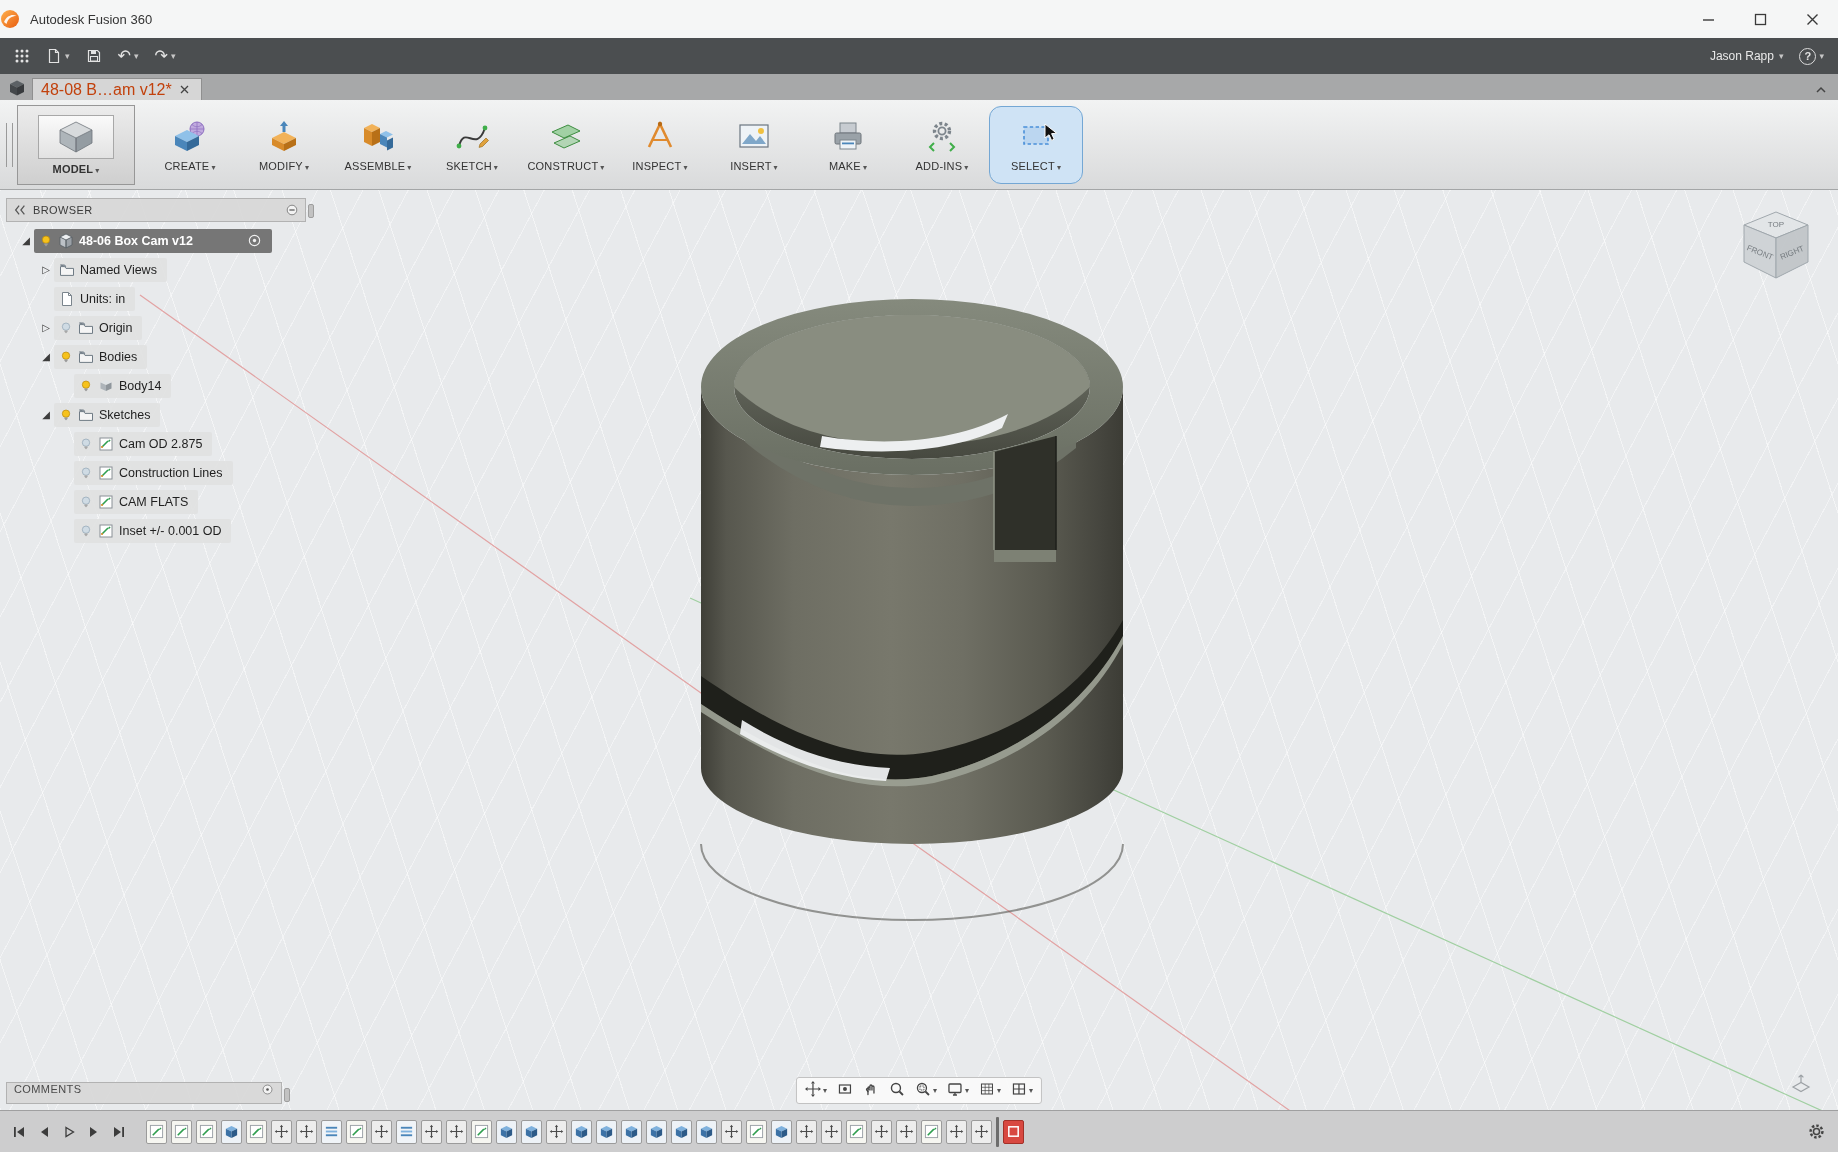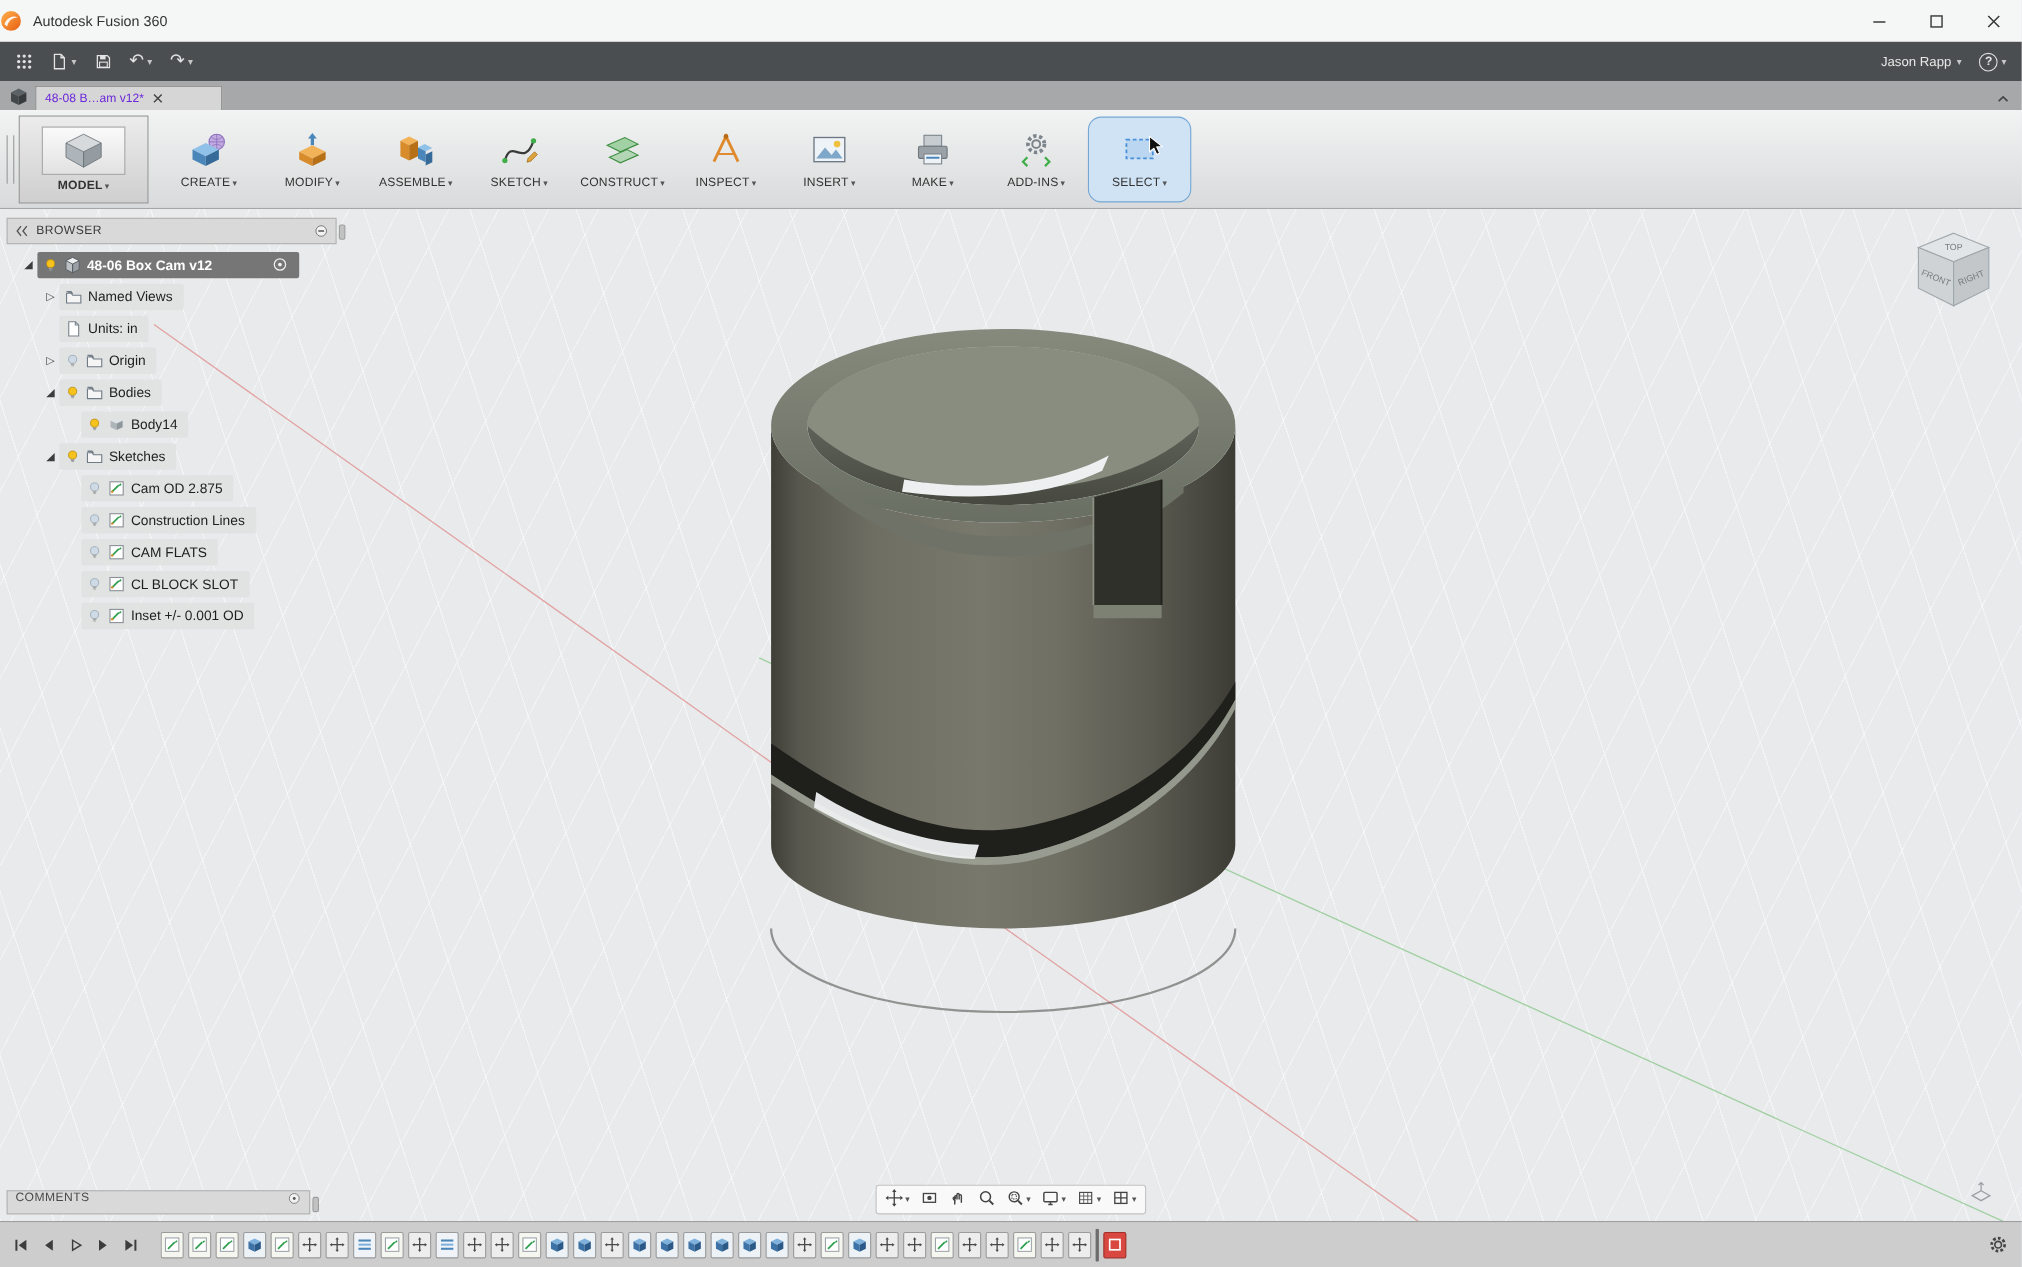--- a/index.html
+++ b/index.html
@@ -20,21 +20,21 @@
   .qat .q-item svg{width:16px;height:16px}
   .qat .glyph{font-size:16px;line-height:1;color:#e3e3e3}
   .qat .caret{font-size:9px;color:#c6c6c6}
   .qat .right{margin-left:auto;display:flex;align-items:center;gap:16px}
   .qat .user{font-size:12px;color:#e8e8e8;display:flex;gap:5px;align-items:center}
   .help-circ{width:17px;height:17px;border:1.4px solid #dcdcdc;border-radius:50%;display:grid;place-items:center;font-size:11px;font-weight:bold}
 
   
   .tabstrip{height:26px;background:#a7a8a9;display:flex;align-items:flex-end;padding-left:6px}
   .tabstrip .strip-logo{width:18px;height:18px;margin:0 6px 3px 2px}
-  .doc-tab{height:22px;background:#d6d6d6;border:1px solid #8f8f8f;border-bottom:none;display:flex;align-items:center;gap:8px;padding:0 8px;font-size:11px;color:#6d28d9;min-width:170px}
+  .doc-tab{height:22px;background:#d6d6d6;border:1px solid #8f8f8f;border-bottom:none;display:flex;align-items:center;gap:8px;padding:0 8px;font-size:16px;color:#c2410c;min-width:170px}
   .doc-tab .x{width:9px;height:9px}
   .tabstrip .chev-up{margin-left:auto;margin-right:10px;margin-bottom:4px;width:14px;height:12px}
 
   
   .ribbon{height:90px;background:linear-gradient(#f2f3f3,#d9dadb);border-bottom:1px solid #a4a6a7;display:flex;align-items:center;padding:0 4px}
   .grip{width:7px;height:44px;border-left:1px solid #9a9a9a;border-right:1px solid #9a9a9a;margin:0 4px 0 2px}
   .model-group{width:118px;height:80px;border:1px solid #979797;background:linear-gradient(#ececec,#cfcfcf);display:flex;flex-direction:column;align-items:center;justify-content:center;gap:4px;margin-right:8px}
   .model-icon-box{width:76px;height:44px;border:1px solid #a8a8a8;background:linear-gradient(#fafafa,#e2e2e2);display:grid;place-items:center}
   .model-icon-box svg{width:48px;height:36px}
   .rib-label{font-size:11px;color:#333;letter-spacing:.2px;white-space:nowrap}
@@ -552,37 +552,20 @@
                 <circle cx="8" cy="6.5" r="4.2" fill="#cfdbe4" stroke="#8fa3b3" stroke-width=".8"></circle>
                 <rect x="6.2" y="10.8" width="3.6" height="1.8" fill="#a8a8a8"></rect>
                 <rect x="6.8" y="12.8" width="2.4" height="1" fill="#a8a8a8"></rect>
               </svg></span>
             <span class="ic"><svg viewBox="0 0 16 16">
                 <rect x="2" y="2" width="12" height="12" fill="#fff" stroke="#8a9096"></rect>
                 <path d="M4 11 10 5" stroke="#2f9e4f" stroke-width="1.6"></path>
                 <path d="M10 5l1.6-1.6 1 1L11 6z" fill="#2f9e4f"></path>
                 <circle cx="4" cy="11" r="1.1" fill="#d98f2b"></circle>
               </svg></span>
-            <span class="b-label">CL BLOCK SLOT</span>
-          </div>
-        </div>
-        <div class="b-row lvl2">
-          <span class="b-arrow"></span>
-          <div class="b-pill">
-            <span class="ic bulb"><svg viewBox="0 0 16 16">
-                <circle cx="8" cy="6.5" r="4.2" fill="#cfdbe4" stroke="#8fa3b3" stroke-width=".8"></circle>
-                <rect x="6.2" y="10.8" width="3.6" height="1.8" fill="#a8a8a8"></rect>
-                <rect x="6.8" y="12.8" width="2.4" height="1" fill="#a8a8a8"></rect>
-              </svg></span>
-            <span class="ic"><svg viewBox="0 0 16 16">
-                <rect x="2" y="2" width="12" height="12" fill="#fff" stroke="#8a9096"></rect>
-                <path d="M4 11 10 5" stroke="#2f9e4f" stroke-width="1.6"></path>
-                <path d="M10 5l1.6-1.6 1 1L11 6z" fill="#2f9e4f"></path>
-                <circle cx="4" cy="11" r="1.1" fill="#d98f2b"></circle>
-              </svg></span>
             <span class="b-label">Inset +/- 0.001 OD</span>
           </div>
         </div>
       </div>
   </div>
 
   <div class="comments" style="position:absolute">
     <span class="c-title">COMMENTS</span>
     <svg class="ic" viewBox="0 0 16 16">
       <circle cx="8" cy="8" r="5.5" fill="#f2f2f2" stroke="#777"></circle>

